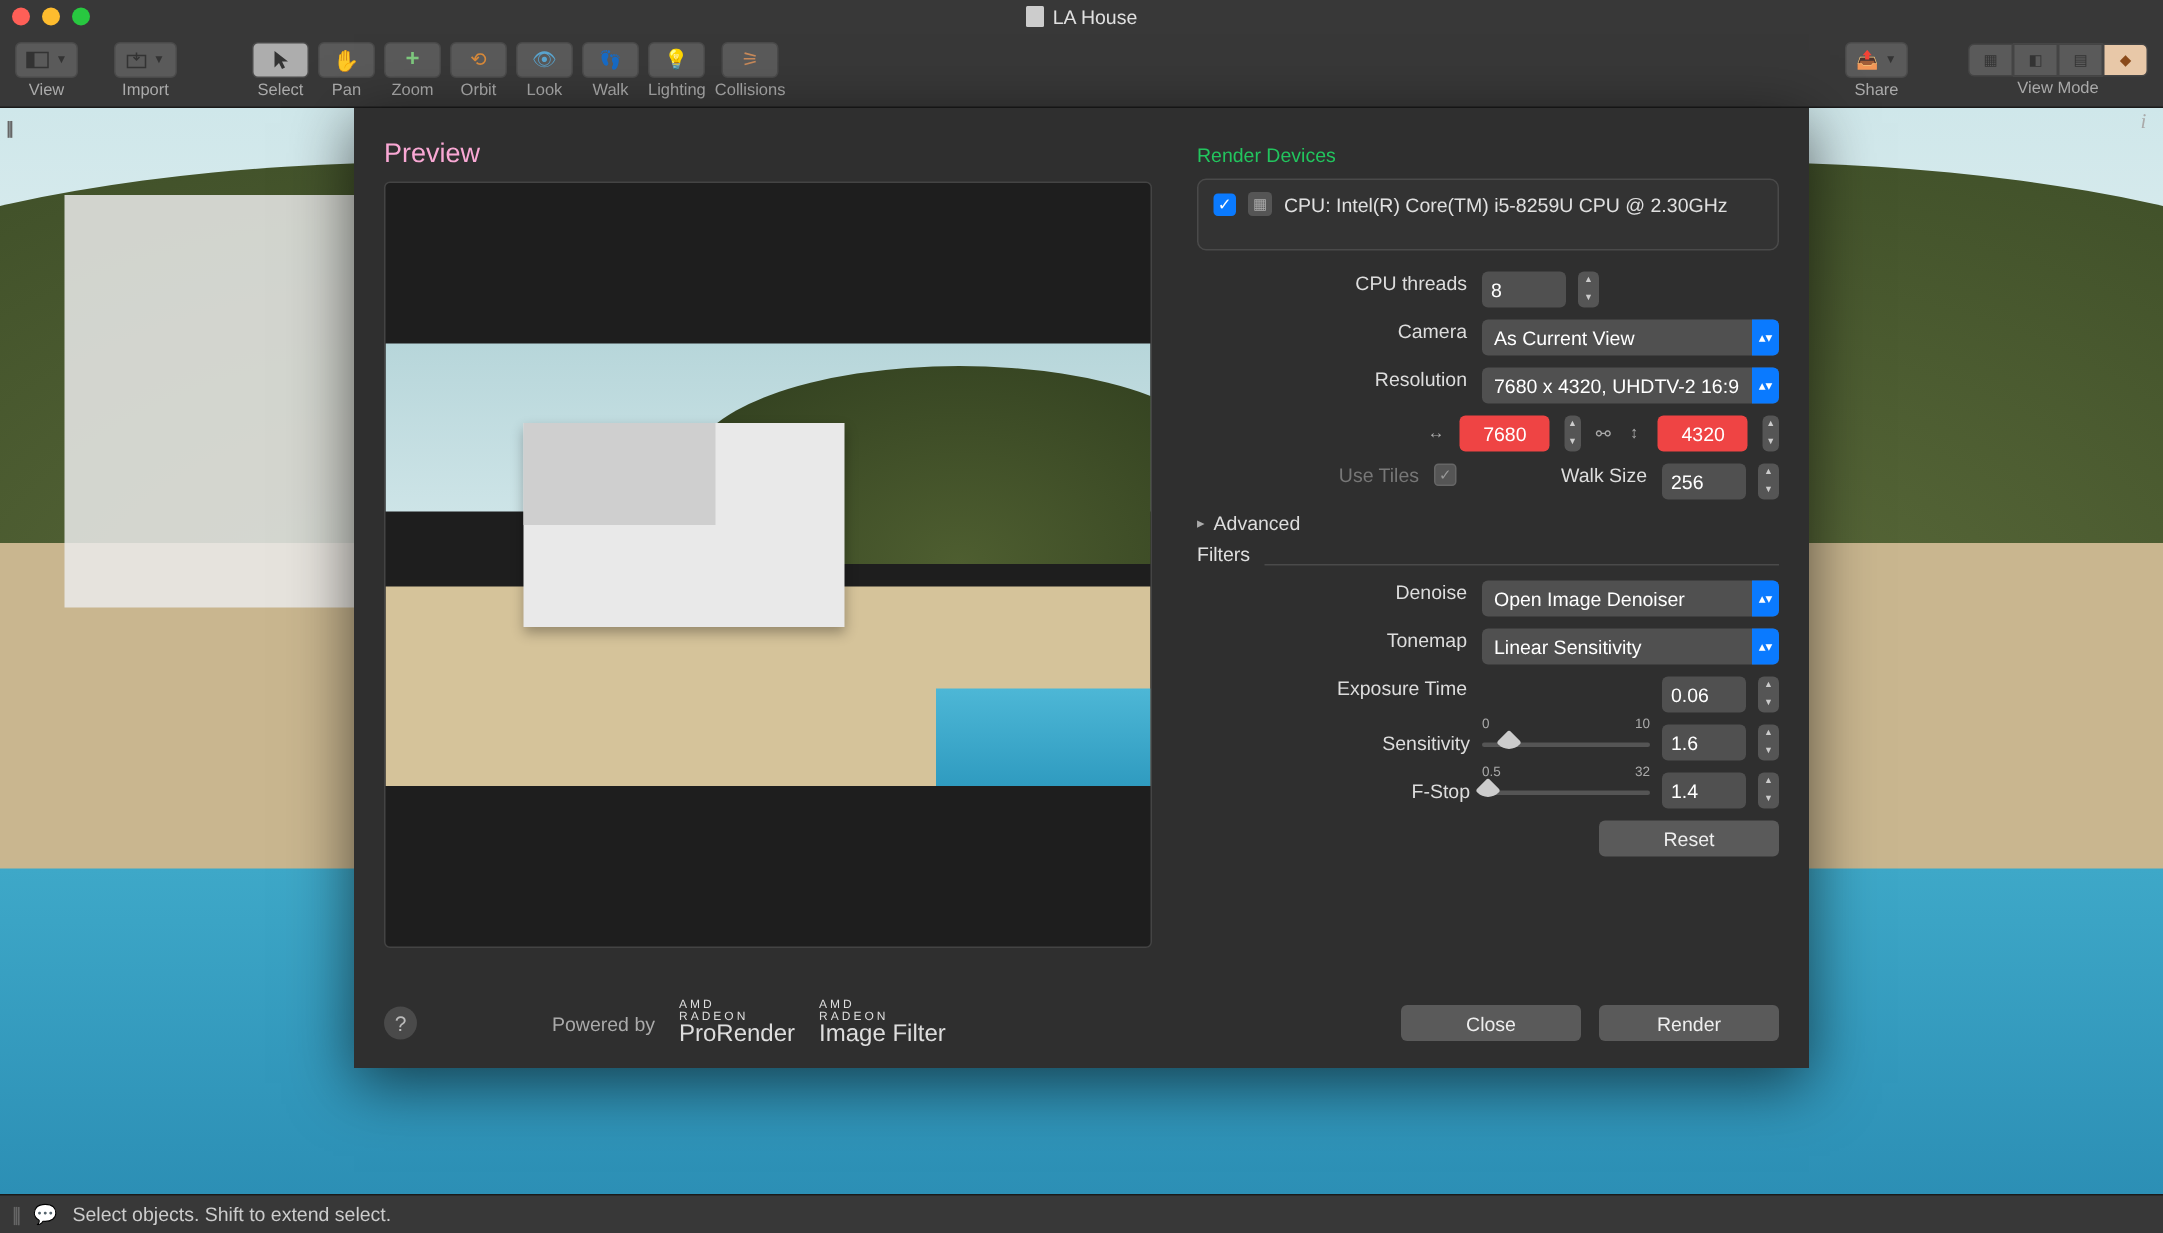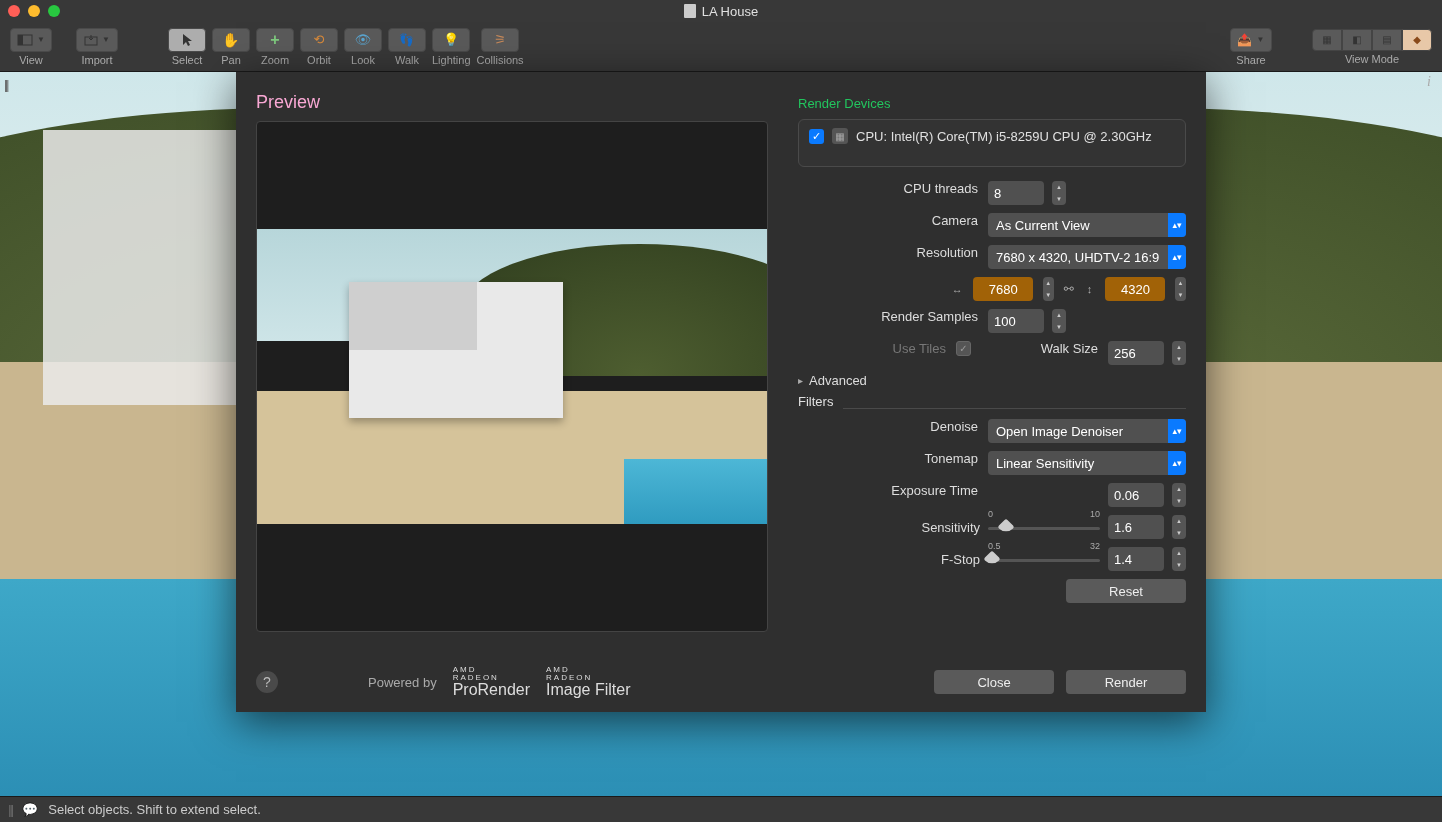--- a/index.html
+++ b/index.html
@@ -121,21 +121,21 @@
 }
 .sel-arrows{position:absolute;right:0;top:0;bottom:0;width:18px;background:#0a7aff;border-radius:0 4px 4px 0;display:flex;align-items:center;justify-content:center;font-size:9px;color:#fff;flex-direction:column;line-height:7px;}
 .number-input {
   height:24px; background:#505050; border-radius:4px; color:#fff;
   display:flex; align-items:center; padding:0 6px; position:relative;
 }
 
 .res-row { display:flex; align-items:center; gap:10px; margin-bottom:8px; }
 .res-row .label-pad{width:182px;}
 .dim-icon{width:14px;height:14px;color:#aaa;font-size:11px;display:flex;align-items:center;justify-content:center;}
-.num-box{height:24px;background:#a16207;border-radius:4px;display:flex;align-items:center;padding:0 16px;color:#fff;width:60px;}
+.num-box{height:24px;background:#ef4444;border-radius:4px;display:flex;align-items:center;padding:0 16px;color:#fff;width:60px;}
 .mini-stepper{width:14px;height:24px;background:#555;border-radius:4px;display:flex;flex-direction:column;}
 .mini-stepper div{flex:1;display:flex;align-items:center;justify-content:center;font-size:6px;color:#ccc;}
 .link-icon{font-size:12px;color:#aaa;}
 
 .cb-small{width:15px;height:15px;border-radius:3px;background:#555;border:1px solid #666;display:flex;align-items:center;justify-content:center;color:#999;font-size:10px;}
 
 .disclosure{display:flex;align-items:center;gap:6px;cursor:default;margin-bottom:6px;color:#ddd;}
 .disclosure .chev{font-size:10px;color:#aaa;}
 .divider-row{display:flex;align-items:flex-end;gap:10px;margin:6px 0 10px;}
 .divider-row .hline{flex:1;height:1px;background:#4a4a4a;}
@@ -381,30 +381,20 @@
         <div class="dim-icon">↕</div>
         <div class="num-box">
             <span>4320</span>
           </div>
         <div class="mini-stepper">
             <div>▲</div>
             <div>▼</div>
           </div>
       </div>
 
-      <div class="form-row">
-        <div class="label">Render Samples</div>
-        <div class="number-input" style="width:56px">
-            <span>100</span>
-          </div>
-        <div class="mini-stepper">
-            <div>▲</div>
-            <div>▼</div>
-          </div>
-      </div>
 
       <div class="form-row">
         <div class="label muted" style="width:150px">Use Tiles</div>
         <div class="cb-small">✓</div>
         <div style="flex:1"></div>
         <div class="label" style="width:auto">Walk Size</div>
         <div class="number-input" style="width:56px">
             <span>256</span>
           </div>
         <div class="mini-stepper">

